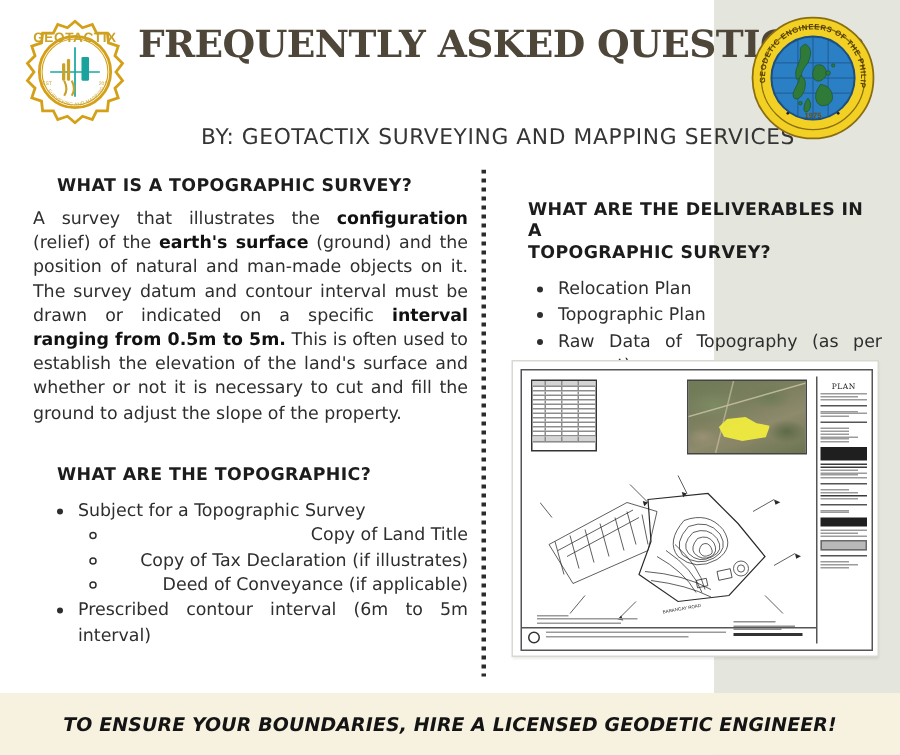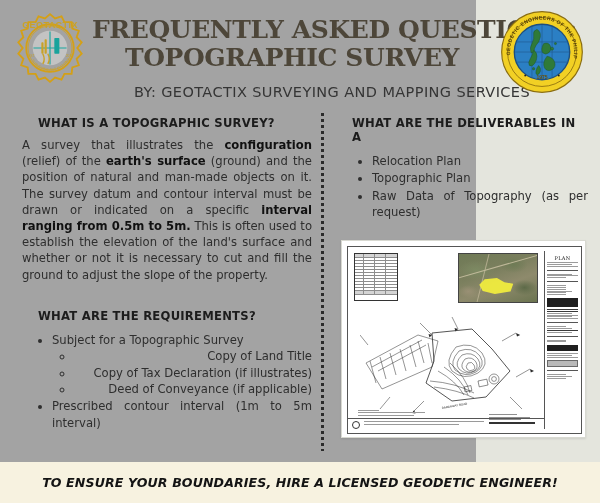--- a/index.html
+++ b/index.html
@@ -5,21 +5,21 @@
   * { box-sizing: border-box; margin: 0; padding: 0; }
   html, body {
     width: 600px; height: 503px;
     overflow: hidden;
     background: #e4e5dd;
     font-family: "Liberation Sans", sans-serif;
   }
   #poster {
     position: relative;
     width: 476px; height: 503px;
-    background: #a3a3a3;
+    background: #ffffff;
   }
 
   
   #header {
     position: absolute; left: 0; top: 0; width: 600px; height: 112px;
   }
   .logo-left {
     position: absolute; left: 14px; top: 12px; width: 72px; height: 72px;
   }
   .logo-right {
@@ -101,21 +101,21 @@
   ul.lvl2 > li {
     font-family: "DejaVu Sans", sans-serif;
     font-size: 11.6px;
     line-height: 16.4px;
     color: #2e2e2e;
   }
   li.justify { text-align: justify; text-justify: inter-word; }
 
   
   #right-col {
-    position: absolute; left: 336px; top: 116px; width: 252px;
+    position: absolute; left: 336px; top: 132px; width: 252px;
   }
   #right-col ul.lvl1 { margin-left: 36px; }
 
   
   #plan-wrap {
     position: absolute; left: 341px; top: 240px;
     width: 245px; height: 198px;
     background: #ffffff;
     border: 1px solid #d8d9d1;
     box-shadow: 0 1px 2px rgba(0,0,0,0.10);
@@ -265,21 +265,20 @@
         <text x="77" y="62" font-family="Liberation Sans, sans-serif" font-size="4.6" fill="#c9a227" text-anchor="middle">2019</text>
         <path id="gtarc" d="M22 62 A30 30 0 0 0 78 62" fill="none"></path>
         <text font-family="Liberation Sans, sans-serif" font-size="4.3" fill="#c9a227" letter-spacing="0.35">
           <textPath href="#gtarc" startOffset="8%">SURVEYING AND MAPPING SERVICES</textPath>
         </text>
       </svg>
     </div>
 
     <div id="title-block">
       <div class="title-line l1">FREQUENTLY ASKED QUESTIONS:</div>
-      <div class="title-line l2">TOPOGRAPHIC SURVEY</div>
     </div>
     <div id="subtitle">BY: GEOTACTIX SURVEYING AND MAPPING SERVICES</div>
 
     <div class="logo-right">
       <svg viewBox="0 0 100 100" width="84" height="84" aria-hidden="true">
         <circle cx="50" cy="50" r="48" fill="#f2d024" stroke="#8a6d10" stroke-width="1.4"></circle>
         <circle cx="50" cy="50" r="41" fill="#f2d024" stroke="#8a6d10" stroke-width="1"></circle>
         <circle cx="50" cy="50" r="33" fill="#2b7fc4" stroke="#1d4f80" stroke-width="1.6"></circle>
         <g stroke="#1d4f80" stroke-width="0.7" opacity="0.85">
           <line x1="20" y1="38" x2="80" y2="38"></line>
@@ -320,37 +319,38 @@
   <div id="left-col">
 
     <div class="sec-head">WHAT IS A TOPOGRAPHIC SURVEY?</div>
 
     <div class="body-para">
       <span>A survey that illustrates the </span><b>configuration</b><span> (relief) of the </span><b>earth's surface</b><span> (ground) and the position of natural and man-made objects on it. The survey datum and contour interval must be drawn or indicated on a specific </span><b>interval ranging from 0.5m to 5m.</b><span> This is often used to establish the elevation of the land's surface and whether or not it is necessary to cut and fill the ground to adjust the slope of the property.</span>
     </div>
 
     <div class="blk-gap"></div>
 
-    <div class="sec-head">WHAT ARE THE REQUIREMENTS?</div>
+    <div class="sec-head">WHAT ARE THE TOPOGRAPHIC?</div>
 
     <ul class="lvl1">
       <li>
         <span>Subject for a Topographic Survey</span>
         <ul class="lvl2">
           <li>Copy of Land Title</li>
           <li>Copy of Tax Declaration (if illustrates)</li>
           <li>Deed of Conveyance (if applicable)</li>
         </ul>
       </li>
-      <li class="justify">Prescribed contour interval (1m to 5m interval)</li>
+      <li class="justify">Prescribed contour interval (6m to 5m interval)</li>
     </ul>
   </div>
 
   <div id="right-col">
     <div class="sec-head" style="margin-bottom:1px">WHAT ARE THE DELIVERABLES IN A</div>
+    <div class="sec-head">TOPOGRAPHIC SURVEY?</div>
 
     <ul class="lvl1">
       <li>Relocation Plan</li>
       <li>Topographic Plan</li>
       <li class="justify">Raw Data of Topography (as per request)</li>
     </ul>
   </div>
 
   <div id="plan-wrap">
     <div id="plan-inner">

